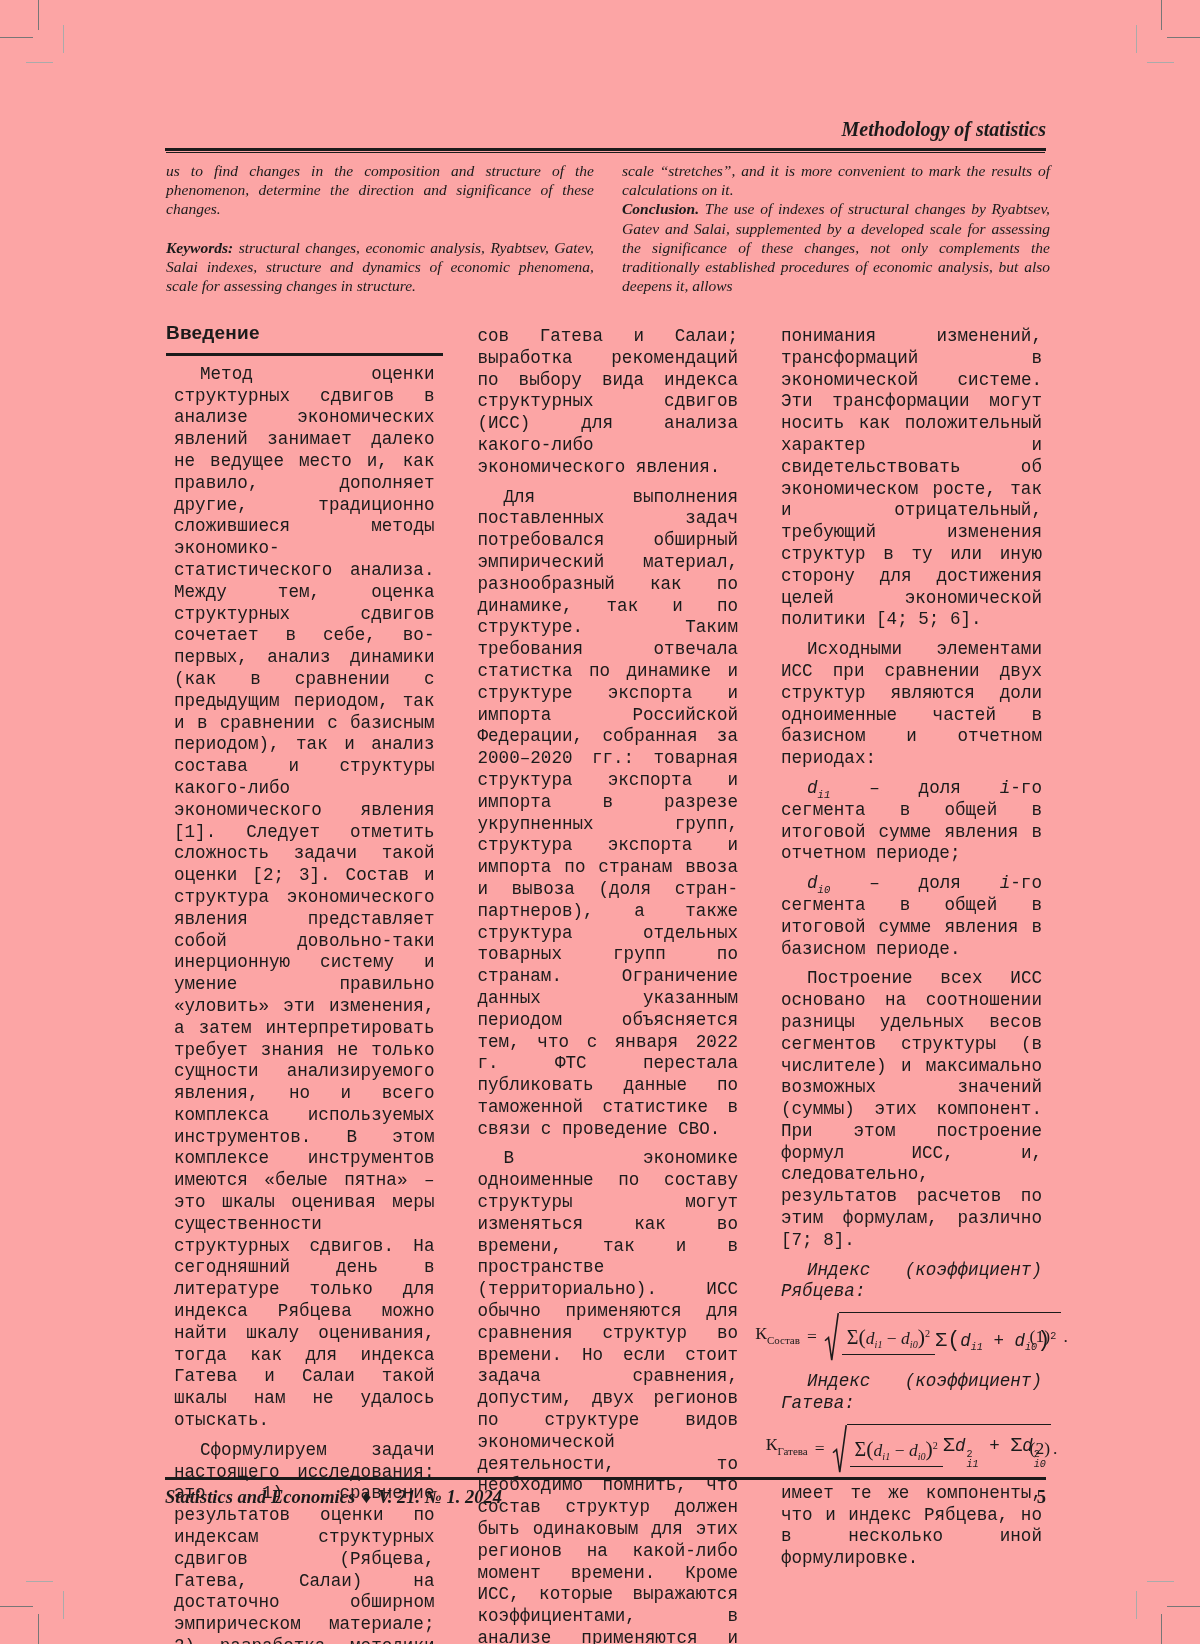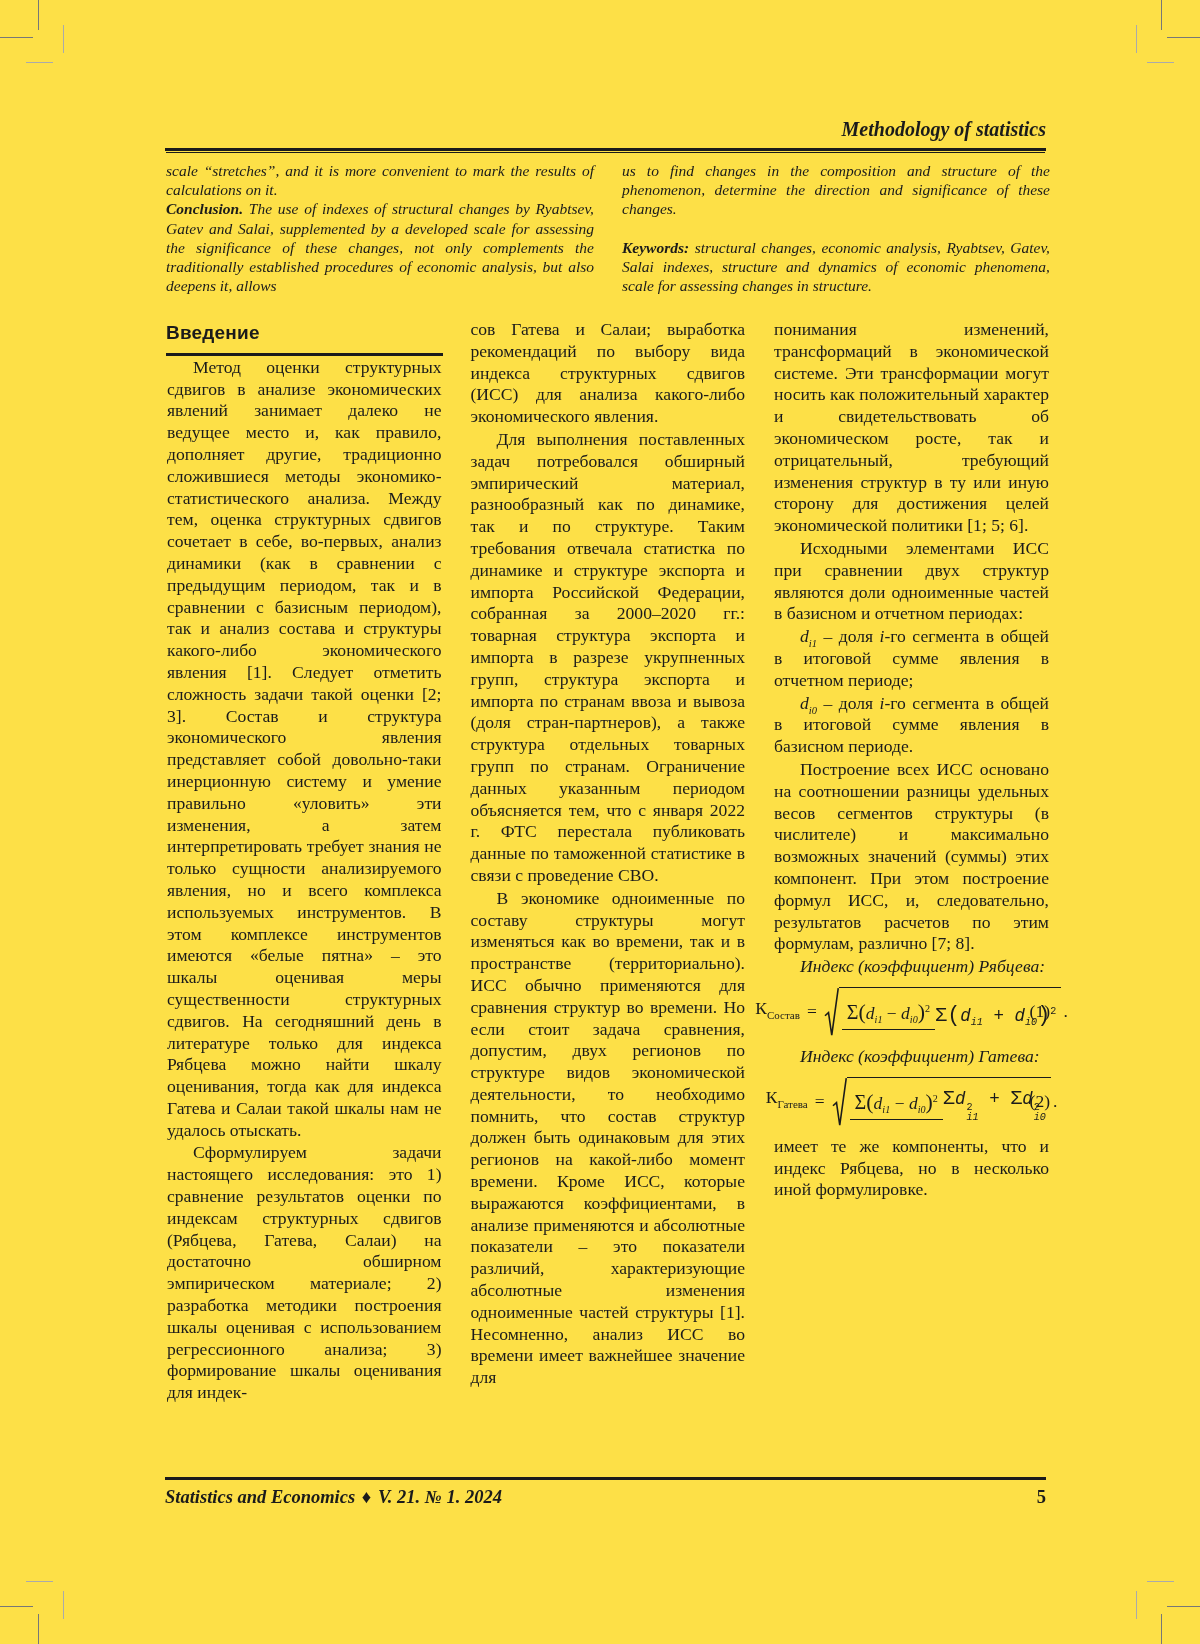--- a/index.html
+++ b/index.html
@@ -1,16 +1,16 @@
 <!DOCTYPE html>
 <html lang="ru"><head>
 <meta charset="utf-8">
 <style>
   html,body{margin:0;padding:0;background:#e8e8e8;}
-  .page{position:relative;width:1200px;height:1644px;background:#fde047;margin:0 auto;
+  .page{position:relative;width:1200px;height:1644px;background:#fca5a5;margin:0 auto;
         font-family:"Liberation Serif", serif;color:#1b1b1b;overflow:hidden;}
 
   
   .mark{position:absolute;background:#777;}
   .mark.light{background:#aaa;}
 
   
   .running-head{position:absolute;top:118px;left:166px;width:880px;text-align:right;
     font-family:"Liberation Serif",serif;font-weight:bold;font-style:italic;font-size:20px;}
   .head-rule{position:absolute;top:148px;left:165px;width:881px;height:2px;background:#1b1b1b;
@@ -21,21 +21,21 @@
     font-style:italic;font-size:15.5px;line-height:19.2px;text-align:justify;}
   .abstract .col{width:428px;}
   .abstract p{margin:0;}
   .abstract .spacer{height:19.2px;}
   .lead-label{font-weight:bold;}
 
   
   .main{position:absolute;top:318px;left:166px;width:884px;display:flex;gap:27px;}
   .col-ru{width:277px;font-size:17.6px;line-height:21.8px;text-align:justify;
     hyphens:auto;-webkit-hyphens:auto;}
-  .col-ru p{margin:1px;text-indent:26px;}
+  .col-ru p{margin:8px;text-indent:26px;font-family:Liberation Mono, monospace;}
   .col-ru p.no-indent{text-indent:0;}
   .col-ru p.italic{font-style:italic;}
 
   .section-heading{font-family:"Liberation Sans",sans-serif;font-weight:bold;font-size:19px;
     letter-spacing:.2px;padding:4px 0 9px 0;border-bottom:3px solid #1b1b1b;
     text-align:left;}
 
   .it{font-style:italic;}
   sub,sup{line-height:0;}
   .col-ru sub{font-size:0.60em;}
@@ -95,46 +95,46 @@
   <div class="mark light" style="left:1147px;top:1581px;width:27px;height:1px;"></div>
   <div class="mark light" style="left:1136px;top:1591px;width:1px;height:28px;"></div>
   <div class="mark" style="left:1167px;top:1606px;width:33px;height:1px;"></div>
   <div class="mark" style="left:1161px;top:1614px;width:1px;height:30px;"></div>
 
   <div class="running-head">Methodology of statistics</div>
   <div class="head-rule"></div>
 
   <div class="abstract" lang="en">
     <div class="col">
-      <p>scale “stretches”, and it is more convenient to mark the results of calculations on it.</p>
-      <p><span class="lead-label">Conclusion.</span><span> The use of indexes of structural changes by Ryabtsev, Gatev and Salai, supplemented by a developed scale for assessing the significance of these changes, not only complements the traditionally established procedures of economic analysis, but also deepens it, allows</span></p>
-    </div>
-    <div class="col">
       <p>us to find changes in the composition and structure of the phenomenon, determine the direction and significance of these changes.</p>
       <div class="spacer"></div>
       <p><span class="lead-label">Keywords:</span><span> structural changes, economic analysis, Ryabtsev, Gatev, Salai indexes, structure and dynamics of economic phenomena, scale for assessing changes in structure.</span></p>
+    </div>
+    <div class="col">
+      <p>scale “stretches”, and it is more convenient to mark the results of calculations on it.</p>
+      <p><span class="lead-label">Conclusion.</span><span> The use of indexes of structural changes by Ryabtsev, Gatev and Salai, supplemented by a developed scale for assessing the significance of these changes, not only complements the traditionally established procedures of economic analysis, but also deepens it, allows</span></p>
     </div>
   </div>
 
   <div class="main">
 
     <div class="col-ru" lang="ru">
       <div class="section-heading">Введение</div>
       <p>Метод оценки структурных сдвигов в анализе экономических явлений занимает далеко не ведущее место и, как правило, дополняет другие, традиционно сложившиеся методы экономико-статистического анализа. Между тем, оценка структурных сдвигов сочетает в себе, во-первых, анализ динамики (как в сравнении с предыдущим периодом, так и в сравнении с базисным периодом), так и анализ состава и структуры какого-либо экономического явления [1]. Следует отметить сложность задачи такой оценки [2; 3]. Состав и структура экономического явления представляет собой довольно-таки инерционную систему и умение правильно «уловить» эти изменения, а затем интерпретировать требует знания не только сущности анализируемого явления, но и всего комплекса используемых инструментов. В этом комплексе инструментов имеются «белые пятна» – это шкалы оценивая меры существенности структурных сдвигов. На сегодняшний день в литературе только для индекса Рябцева можно найти шкалу оценивания, тогда как для индекса Гатева и Салаи такой шкалы нам не удалось отыскать.</p>
       <p>Сформулируем задачи настоящего исследования: это 1) сравнение результатов оценки по индексам структурных сдвигов (Рябцева, Гатева, Салаи) на достаточно обширном эмпирическом материале; 2) разработка методики построения шкалы оценивая с использованием регрессионного анализа; 3) формирование шкалы оценивания для индек-</p>
     </div>
 
     <div class="col-ru" lang="ru">
       <p class="no-indent">сов Гатева и Салаи; выработка рекомендаций по выбору вида индекса структурных сдвигов (ИСС) для анализа какого-либо экономического явления.</p>
       <p>Для выполнения поставленных задач потребовался обширный эмпирический материал, разнообразный как по динамике, так и по структуре. Таким требования отвечала статистка по динамике и структуре экспорта и импорта Российской Федерации, собранная за 2000–2020 гг.: товарная структура экспорта и импорта в разрезе укрупненных групп, структура экспорта и импорта по странам ввоза и вывоза (доля стран-партнеров), а также структура отдельных товарных групп по странам. Ограничение данных указанным периодом объясняется тем, что с января 2022 г. ФТС перестала публиковать данные по таможенной статистике в связи с проведение СВО.</p>
       <p>В экономике одноименные по составу структуры могут изменяться как во времени, так и в пространстве (территориально). ИСС обычно применяются для сравнения структур во времени. Но если стоит задача сравнения, допустим, двух регионов по структуре видов экономической деятельности, то необходимо помнить, что состав структур должен быть одинаковым для этих регионов на какой-либо момент времени. Кроме ИСС, которые выражаются коэффициентами, в анализе применяются и абсолютные показатели – это показатели различий, характеризующие абсолютные изменения одноименные частей структуры [1]. Несомненно, анализ ИСС во времени имеет важнейшее значение для</p>
     </div>
 
     <div class="col-ru" lang="ru">
-      <p class="no-indent">понимания изменений, трансформаций в экономической системе. Эти трансформации могут носить как положительный характер и свидетельствовать об экономическом росте, так и отрицательный, требующий изменения структур в ту или иную сторону для достижения целей экономической политики [1; 5; 6].</p>
+      <p class="no-indent">понимания изменений, трансформаций в экономической системе. Эти трансформации могут носить как положительный характер и свидетельствовать об экономическом росте, так и отрицательный, требующий изменения структур в ту или иную сторону для достижения целей экономической политики [4; 5; 6].</p>
       <p>Исходными элементами ИСС при сравнении двух структур являются доли одноименные частей в базисном и отчетном периодах:</p>
 
       <p><span class="it">d</span><sub class="it">i1</sub><span> – доля </span><span class="it">i</span><span>-го сегмента в общей в итоговой сумме явления в отчетном периоде;</span></p>
 
       <p><span class="it">d</span><sub class="it">i0</sub><span> – доля </span><span class="it">i</span><span>-го сегмента в общей в итоговой сумме явления в базисном периоде.</span></p>
 
       <p>Построение всех ИСС основано на соотношении разницы удельных весов сегментов структуры (в числителе) и максимально возможных значений (суммы) этих компонент. При этом построение формул ИСС, и, следовательно, результатов расчетов по этим формулам, различно [7; 8].</p>
       <p class="italic">Индекс (коэффициент) Рябцева:</p>
 
       <div class="eqrow">

